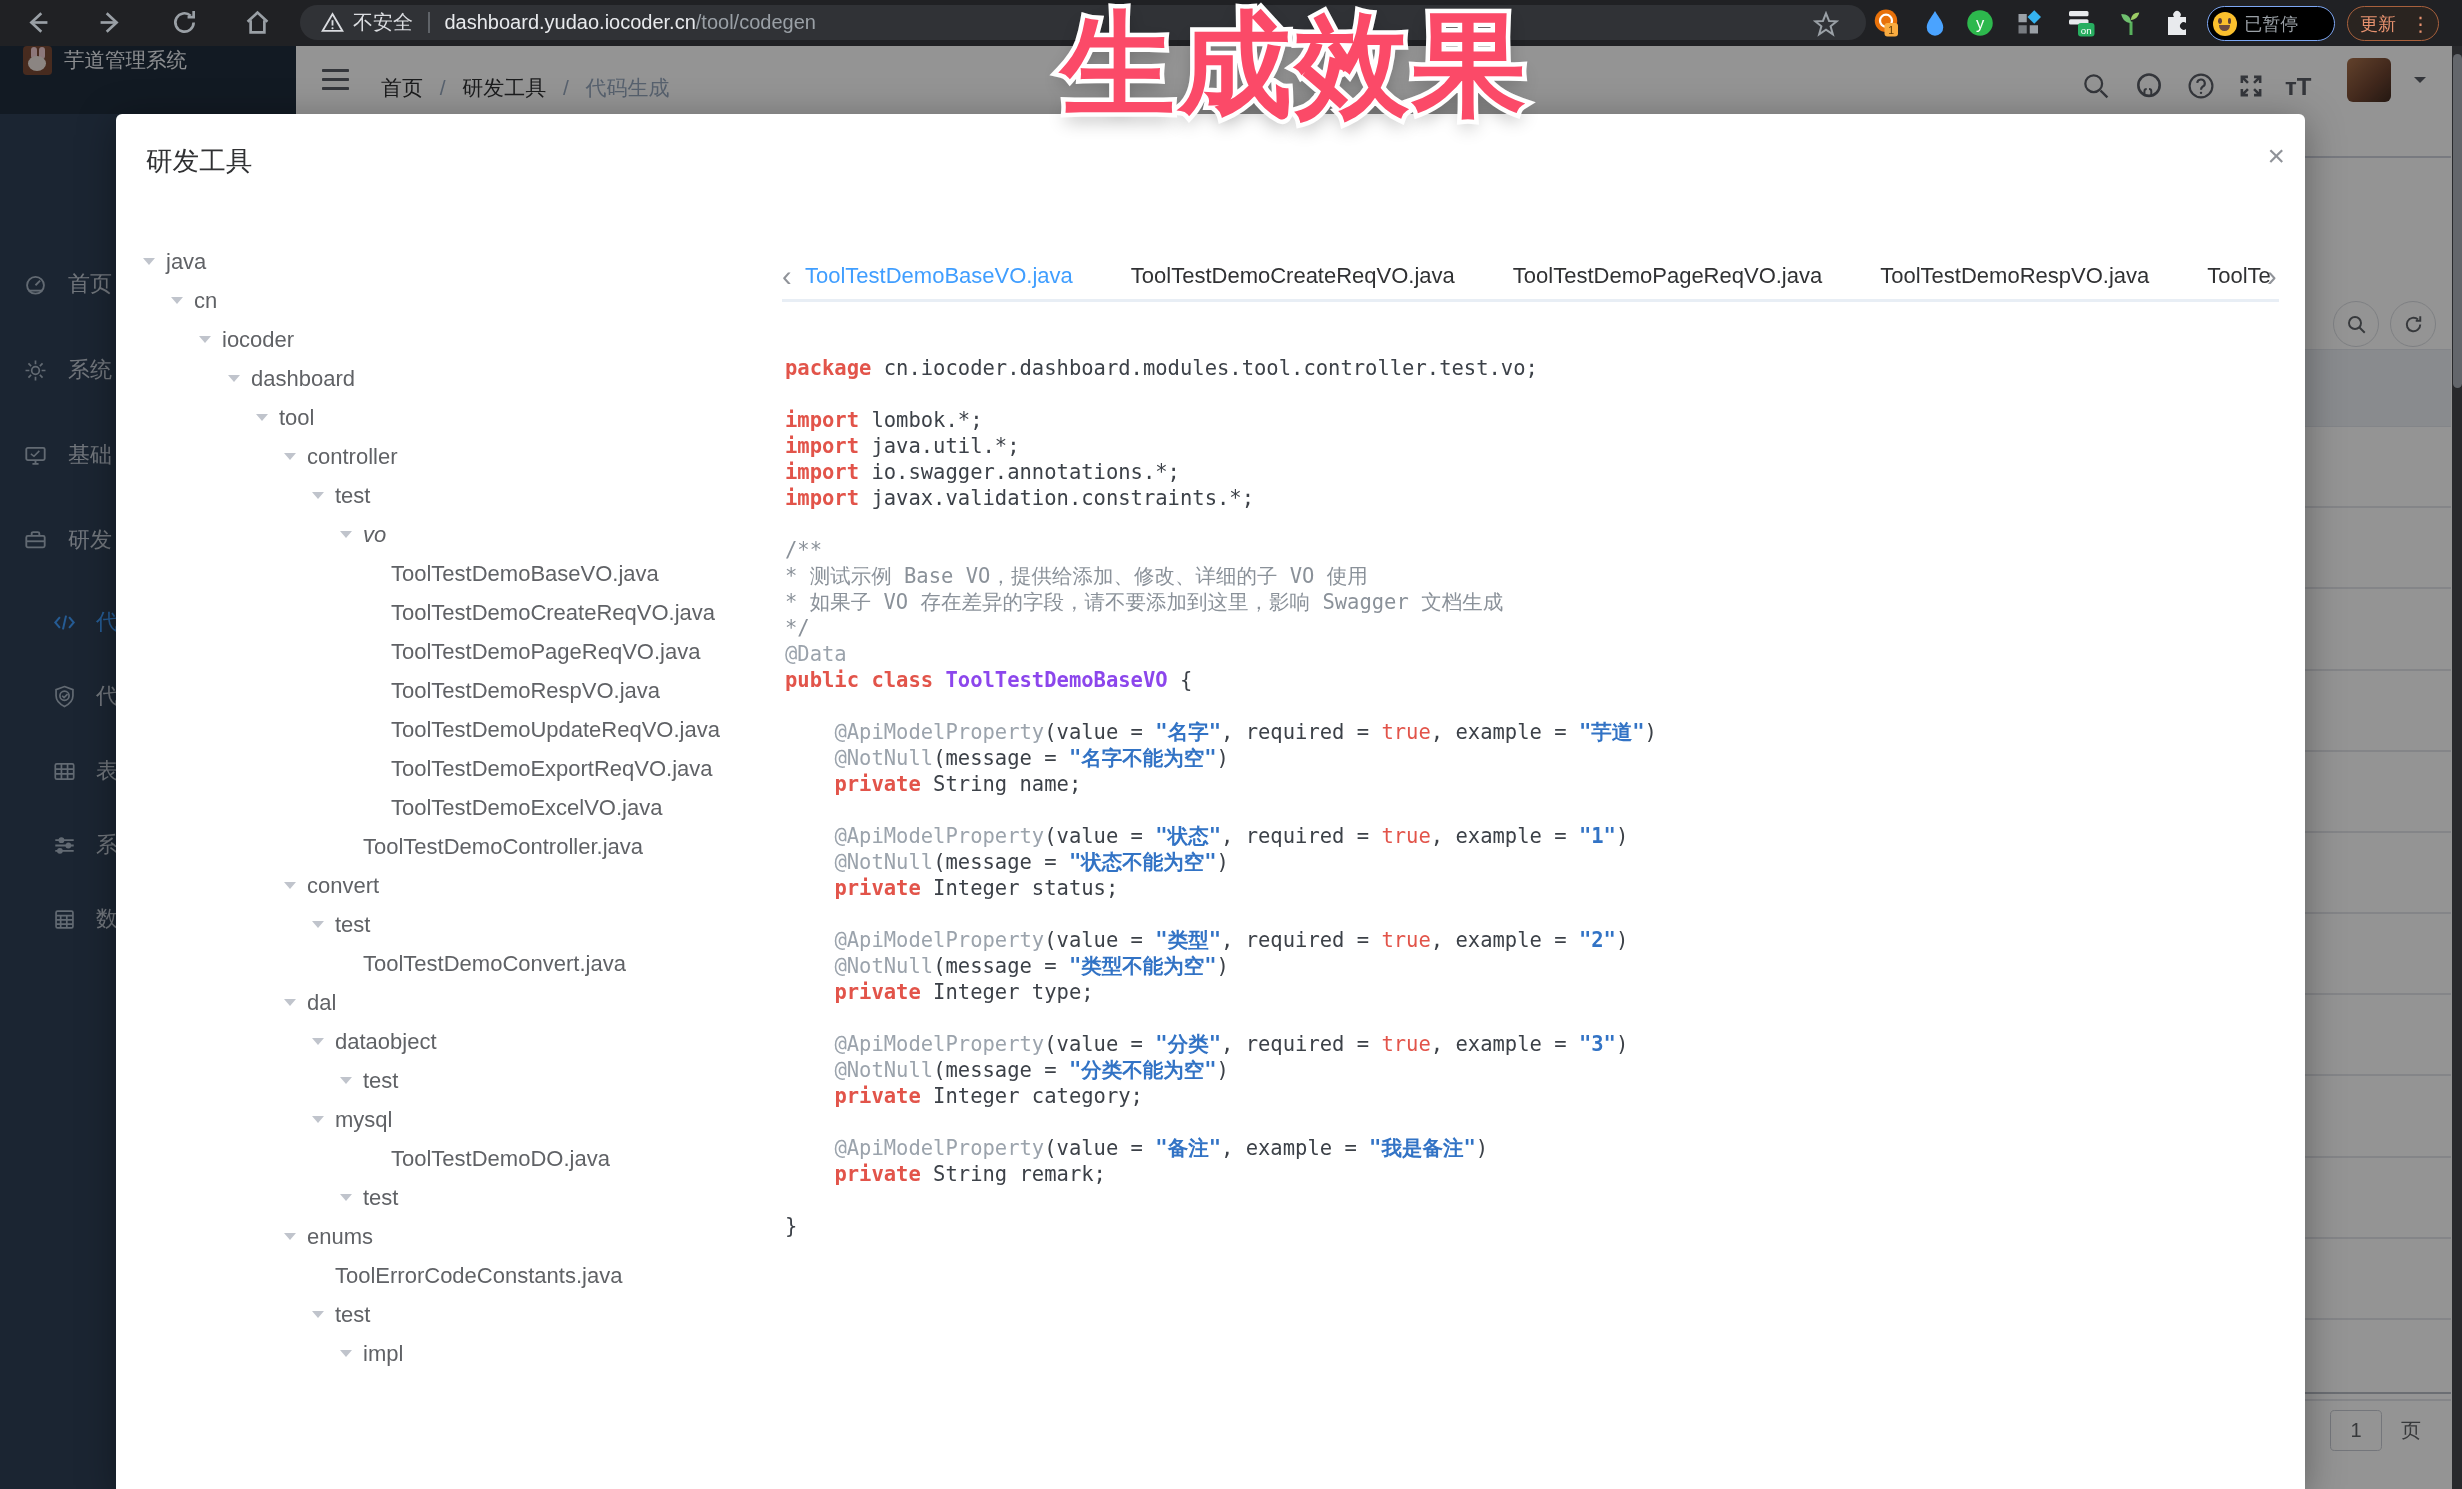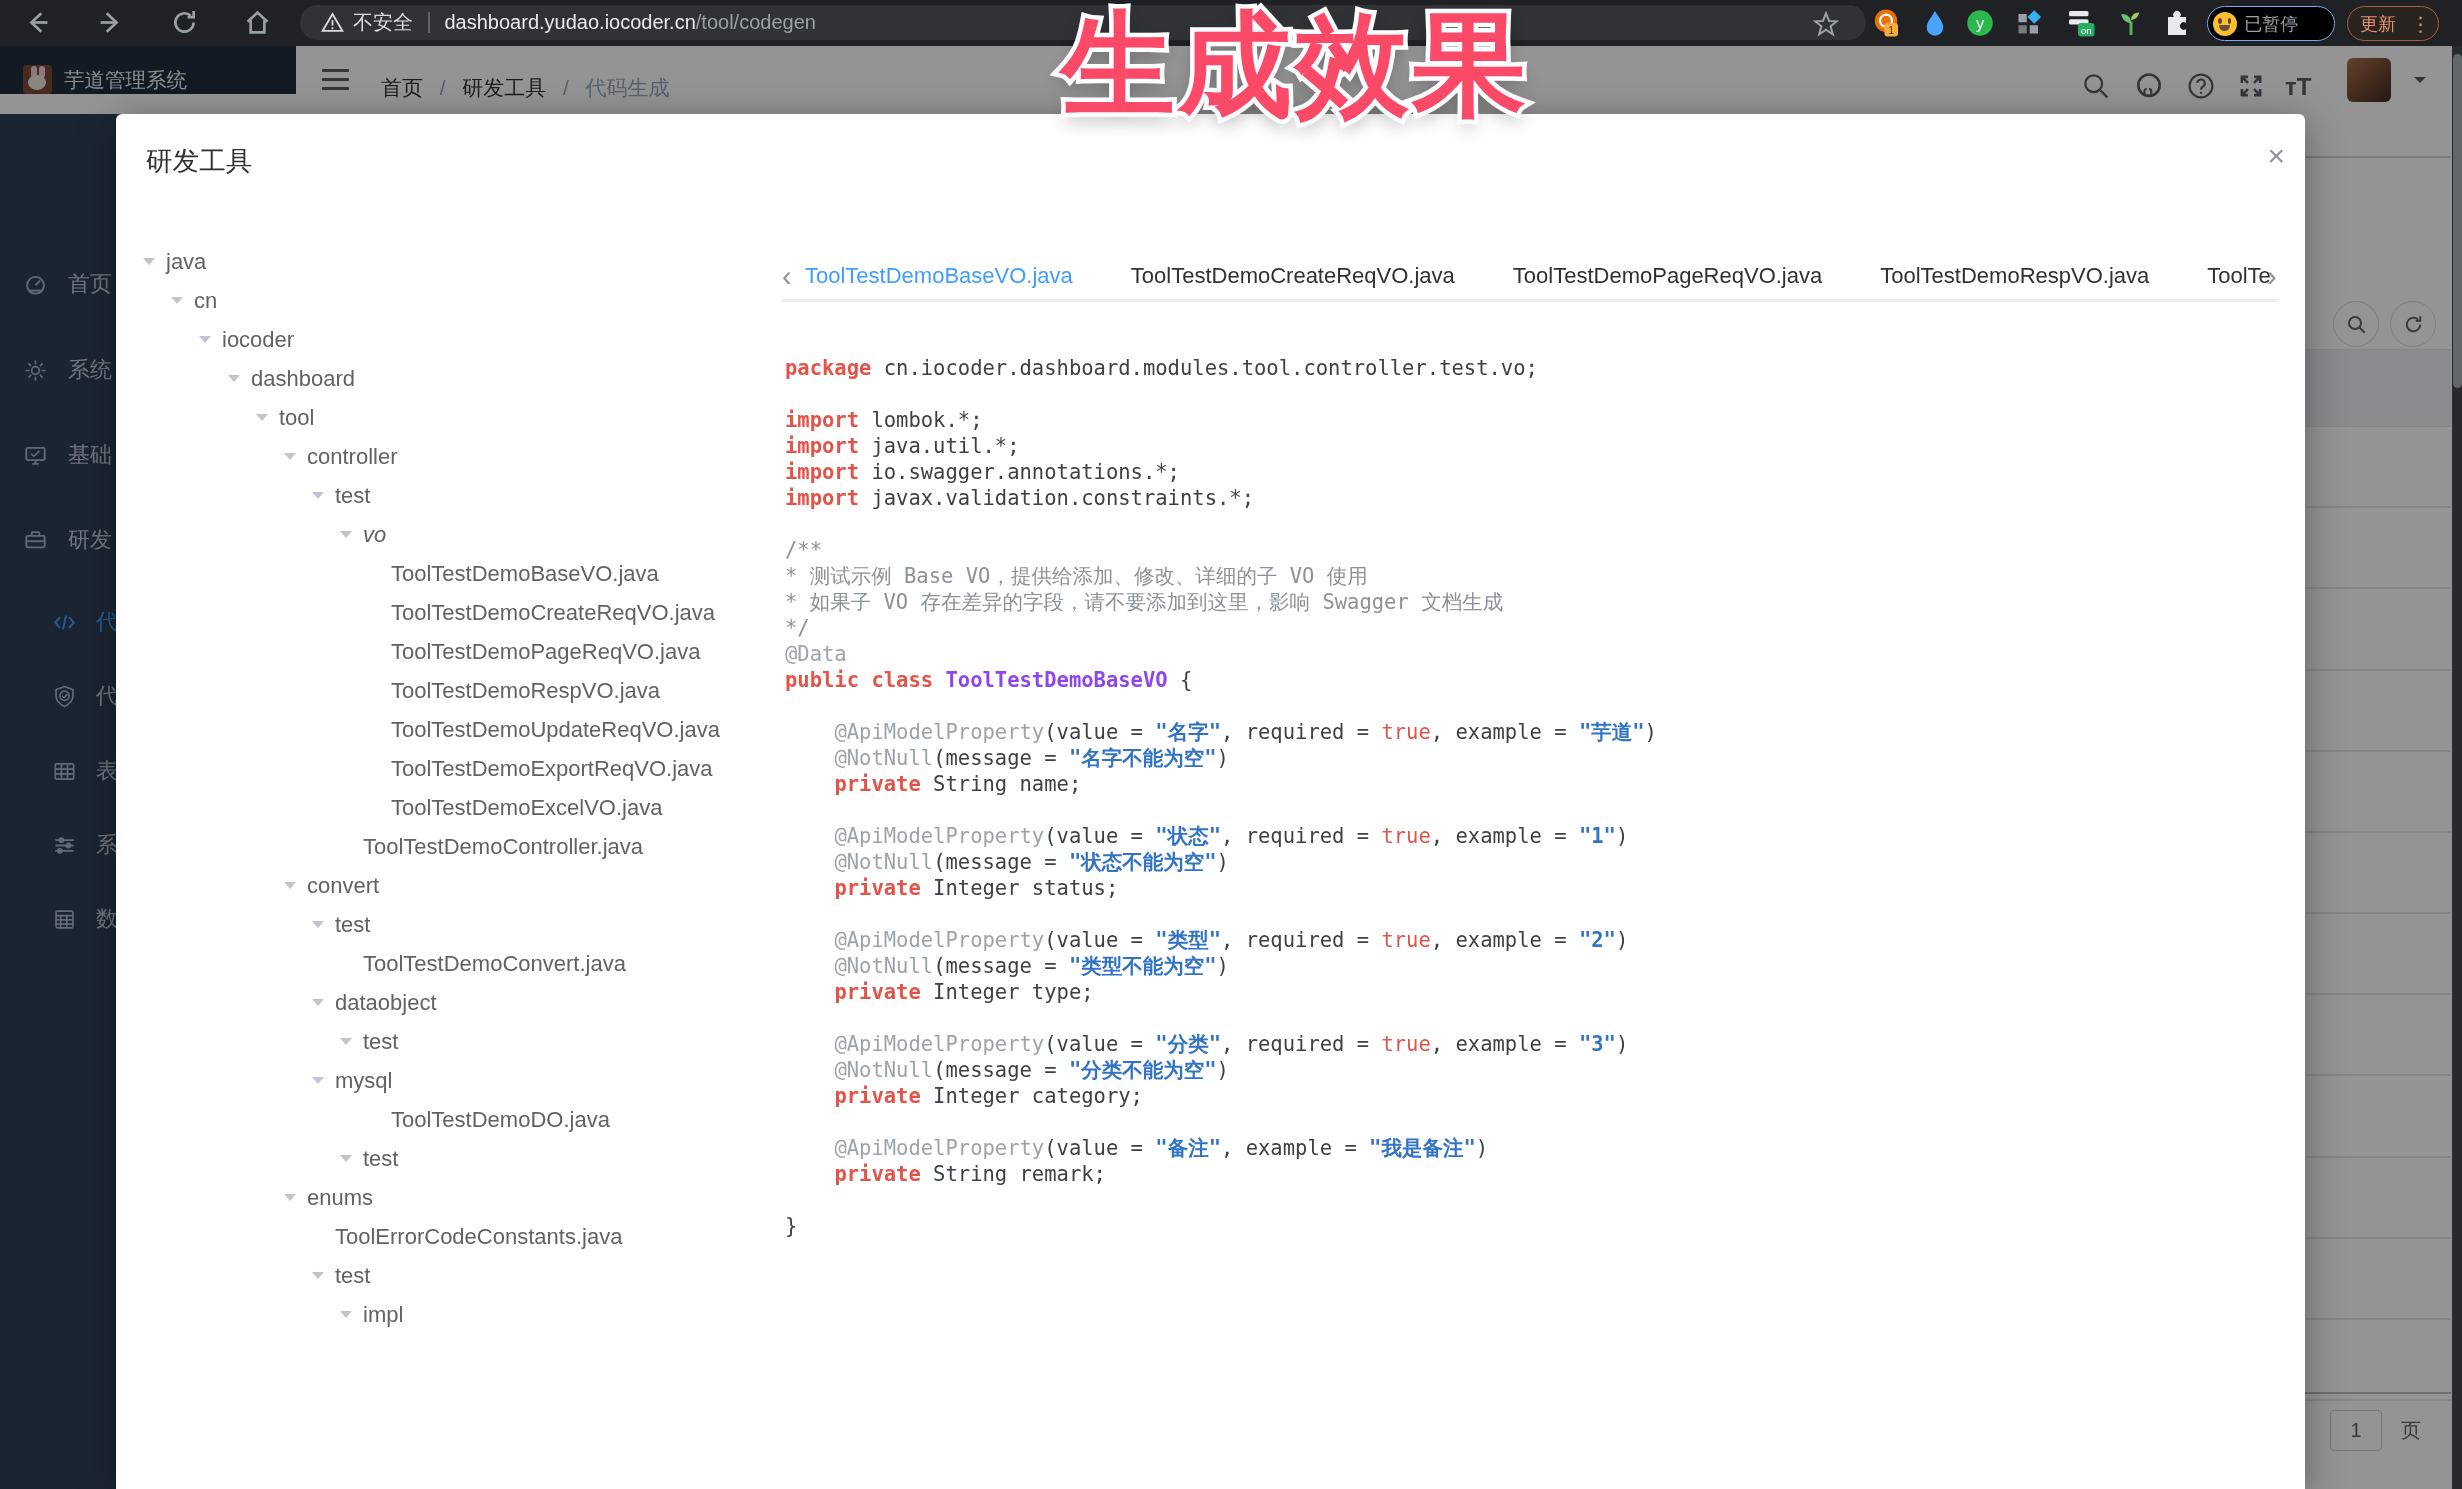--- a/index.html
+++ b/index.html
@@ -26,21 +26,21 @@
   #face i.l{left:5.3px}#face i.r{right:5.3px}
   #face b{position:absolute;width:10.6px;height:6px;background:#6d4c41;border-radius:0 0 6px 6px;left:6.8px;top:13.7px;}
   #profile-chip .lbl{color:#9aa0a6;font-size:18px;margin-left:7.6px;}
   #update-chip{left:2347px;top:6px;width:90px;height:33px;border:1.5px solid #a8603c;border-radius:18px;
      display:flex;align-items:center;justify-content:space-between;background:#2a2420;}
   #update-chip .lbl{color:#e8926f;font-size:18px;margin-left:12px;}
   #update-chip .dots{color:#e8926f;font-size:20px;margin-right:7.6px;letter-spacing:0;}
 
   
   #app-header{left:0;top:46px;width:2462px;height:68px;background:#ffffff;}
-  #logo-block{left:0;top:46px;width:296px;height:48px;background:#1f2d3d;display:flex;align-items:flex-end;}
+  #logo-block{left:0;top:46px;width:296px;height:68px;background:#1f2d3d;display:flex;align-items:flex-start;}
   #logo-img{width:29px;height:29px;margin-left:23px;border-radius:3.8px;background:#7a4a36;position:relative;overflow:hidden;}
   #logo-img .ear{position:absolute;width:6px;height:12px;background:#f3cfd4;border-radius:3px;top:0.8px;}
   #logo-img .face{position:absolute;width:18px;height:15px;background:#efe6e0;border-radius:50%;left:5.3px;top:10px;}
   #brand{color:#f0f3f7;font-size:20.5px;margin-left:12px;white-space:nowrap;}
   #hamburger{left:322px;top:63px;width:29px;height:33px;}
   #hamburger span{display:block;width:27px;height:3px;background:#5a5e66;margin:6px 0;border-radius:0.8px;}
   #breadcrumb{left:381px;top:74px;font-size:21px;color:#303133;display:flex;gap:16.7px;align-items:center;}
   #breadcrumb .sep{color:#97a8be;}
   #breadcrumb .cur{color:#97a8be;}
   .hic{top:70px;width:32px;height:32px;color:#5a5e66;}
@@ -476,20 +476,24 @@
         <span>convert</span>
       </div>
       <div class="tnode" style="padding-left: 196px;">
         <span class="caret"></span>
         <span>test</span>
       </div>
       <div class="tnode" style="padding-left: 224px;">
         <span class="caret hid"></span>
         <span>ToolTestDemoConvert.java</span>
       </div>
+      <div class="tnode" style="padding-left: 168px;">
+        <span class="caret"></span>
+        <span>dal</span>
+      </div>
       <div class="tnode" style="padding-left: 196px;">
         <span class="caret"></span>
         <span>dataobject</span>
       </div>
       <div class="tnode" style="padding-left: 224px;">
         <span class="caret"></span>
         <span>test</span>
       </div>
       <div class="tnode" style="padding-left: 196px;">
         <span class="caret"></span>

